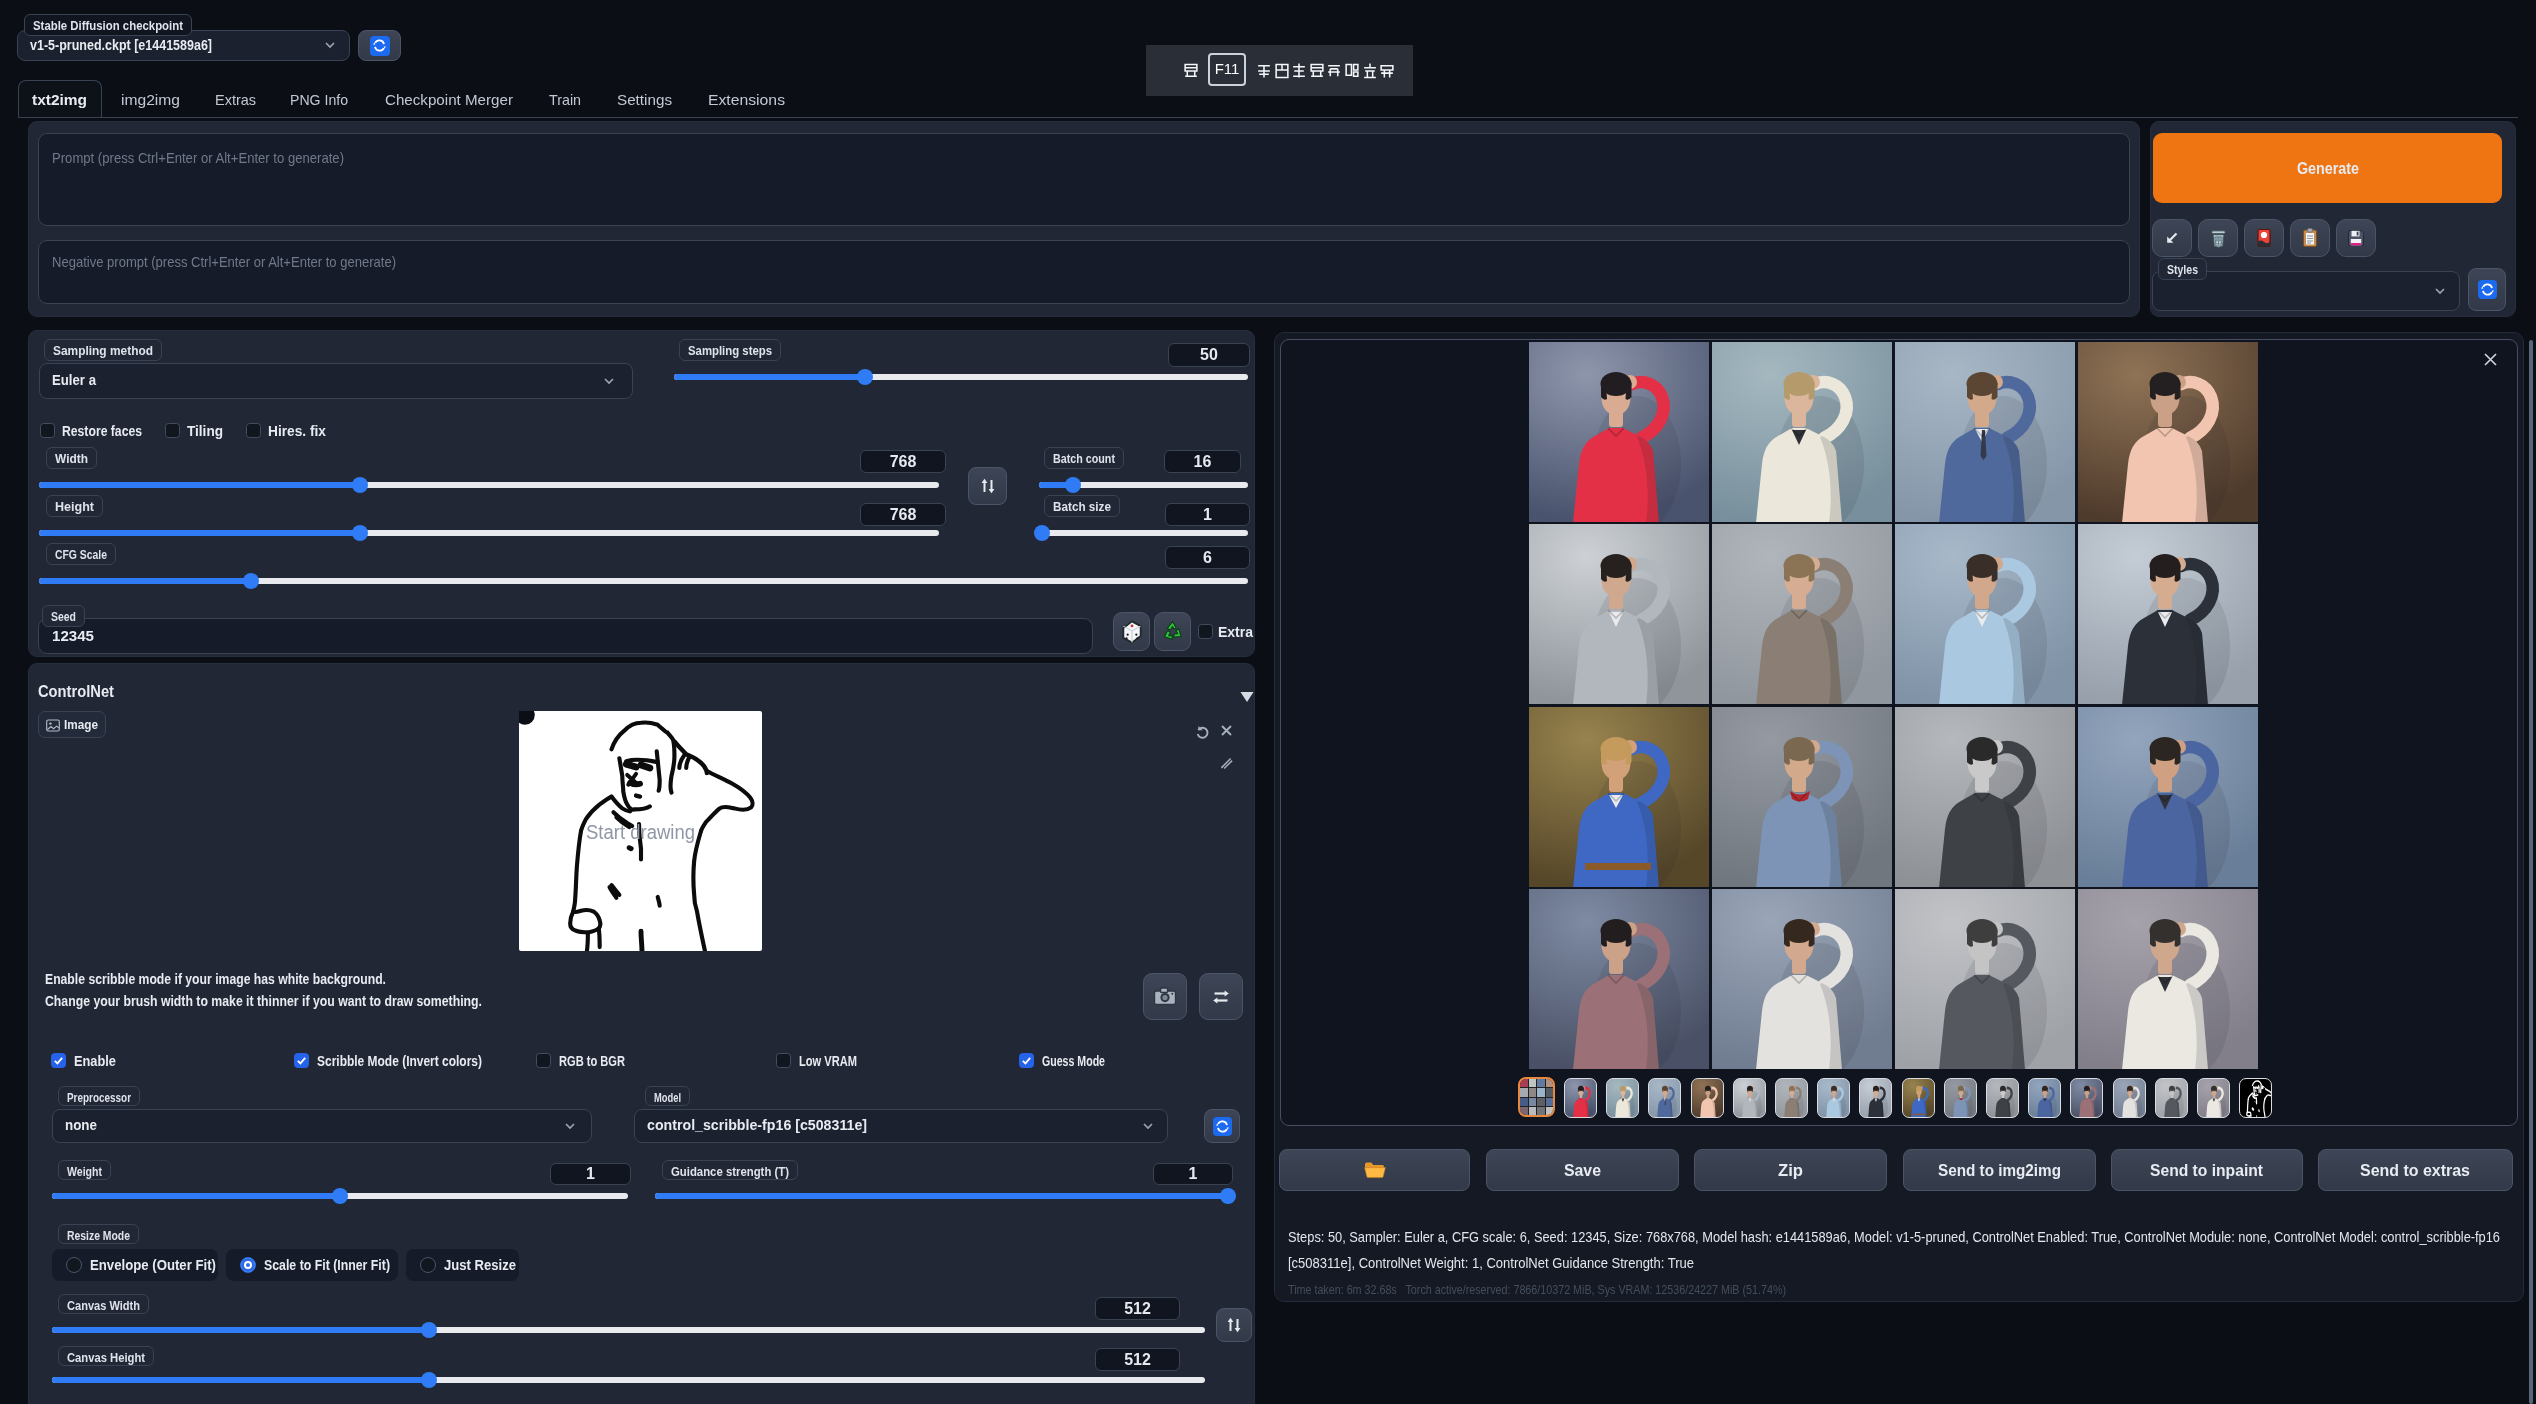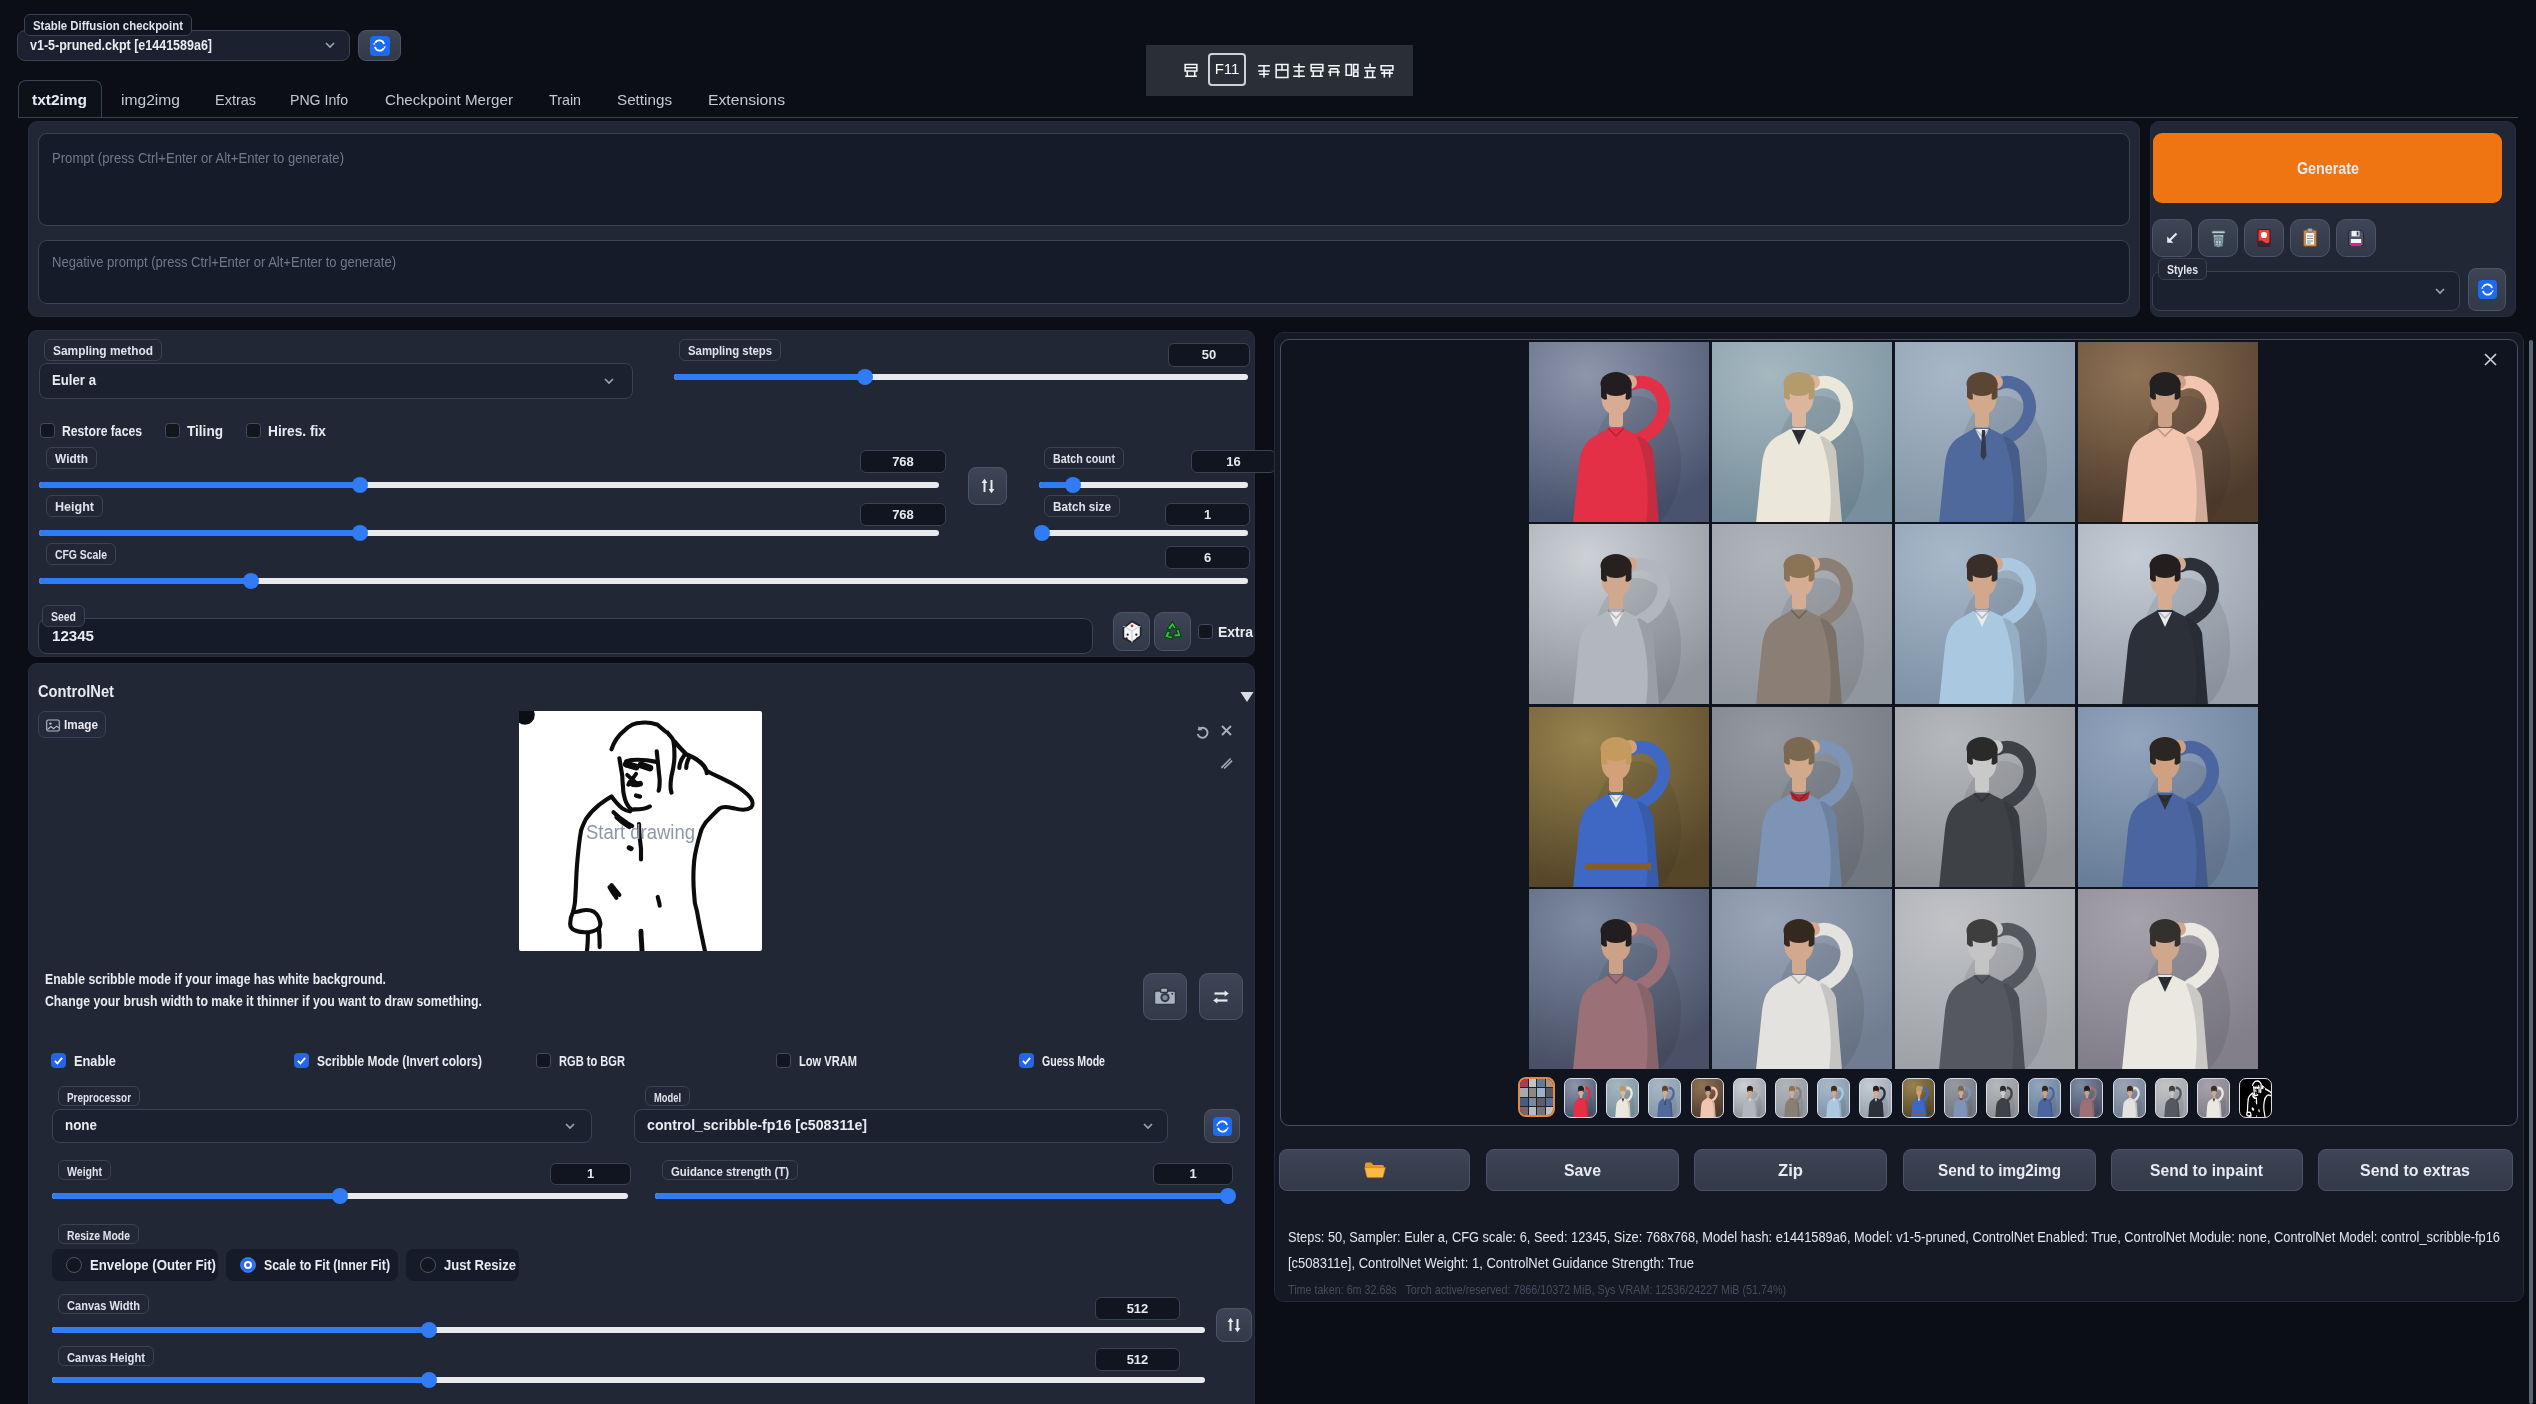--- a/index.html
+++ b/index.html
@@ -1,21 +1,21 @@
 <!DOCTYPE html>
 <html><head><meta charset="utf-8"><style>
 
 html,body{margin:0;padding:0;background:#0b0e15;width:2536px;height:1404px;overflow:hidden}
 *{box-sizing:border-box;font-family:"Liberation Sans",sans-serif;-webkit-font-smoothing:antialiased}
 #page{position:relative;width:2536px;height:1404px;background:#0b0e15;overflow:hidden}
 #page>div,#page>svg{position:absolute}
 .ab{position:absolute}
 .t{position:absolute;color:#e8ebf1;font-size:14px;white-space:nowrap}
 .chip{position:absolute;color:#dfe3ec;font-weight:700;border:1px solid #394354;border-radius:6px;line-height:19px;white-space:nowrap;z-index:3}
-.numin{position:absolute;background:#10151f;border:1px solid #394354;border-radius:6px;color:#e6e9ef;font-weight:700;font-size:13px;text-align:center}
+.numin{position:absolute;background:#10151f;border:1px solid #394354;border-radius:6px;color:#e6e9ef;font-weight:700;font-size:16px;text-align:center}
 .trk{position:absolute;height:5.5px;border-radius:3px;background:#e9eaed}
 .fil{position:absolute;height:5.5px;border-radius:3px;background:#2f7cf6}
 .thm{position:absolute;width:16px;height:16px;border-radius:50%;background:#2f7cf6}
 .cb{position:absolute;width:15px;height:15px;border-radius:3.5px;background:#11161f;border:1.5px solid #434d60;display:flex;align-items:center;justify-content:center}
 .cbc{background:#2563eb;border-color:#2563eb}
 .rd{position:absolute;width:16px;height:16px;border-radius:50%;background:#11161f;border:1.5px solid #4a5568}
 .rds{background:#2b6be8;border-color:#2b6be8;box-shadow:inset 0 0 0 3px #2b6be8,inset 0 0 0 5px #fff}
 .dd{position:absolute;background:#1b212e;border:1px solid #394354;border-radius:8px}
 .btn{position:absolute;background:linear-gradient(180deg,#3d4556,#323a49);border:1px solid #4c5568;color:#e8ebf1}
 
@@ -225,21 +225,21 @@
       <text x="0" y="12.3" font-size="13" font-weight="700" fill="#dfe3ec" textLength="33" lengthAdjust="spacingAndGlyphs">Width</text>
     </svg>
 <div class="numin" style="left:860px;top:450px;width:86px;height:23px;line-height:21px">768</div>
 <div class="trk" style="left:39px;top:482px;width:900px"></div>
 <div class="fil" style="left:39px;top:482px;width:321px"></div>
 <div class="thm" style="left:352px;top:477px"></div>
 <div class="chip" style="left:1044px;top:447px;width:80px;height:22px;background:#212734"></div>
 <svg class="ab" style="left:1053px;top:451px;z-index:6" width="65" height="18">
       <text x="0" y="12.3" font-size="13" font-weight="700" fill="#dfe3ec" textLength="62" lengthAdjust="spacingAndGlyphs">Batch count</text>
     </svg>
-<div class="numin" style="left:1191px;top:450px;width:85px;height:23px;line-height:21px">16</div>
+<div class="numin" style="left:1164px;top:450px;width:77px;height:23px;line-height:21px">16</div>
 <div class="trk" style="left:1039px;top:482px;width:209px"></div>
 <div class="fil" style="left:1039px;top:482px;width:34px"></div>
 <div class="thm" style="left:1065px;top:477px"></div>
 <div class="btn" style="left:968px;top:467px;width:39px;height:38px;border-radius:8px">
       <div style="display:flex;width:100%;height:100%;align-items:center;justify-content:center">
         <svg width="20" height="20" viewBox="0 0 20 20">
           <g stroke="#e7eaef" stroke-width="2" fill="#e7eaef">
             <path d="M6.5 16V5.5" fill="none"></path>
             <path d="M6.5 2.8L3.6 7h5.8z" stroke="none"></path>
             <path d="M13.5 4v10.5" fill="none"></path>

